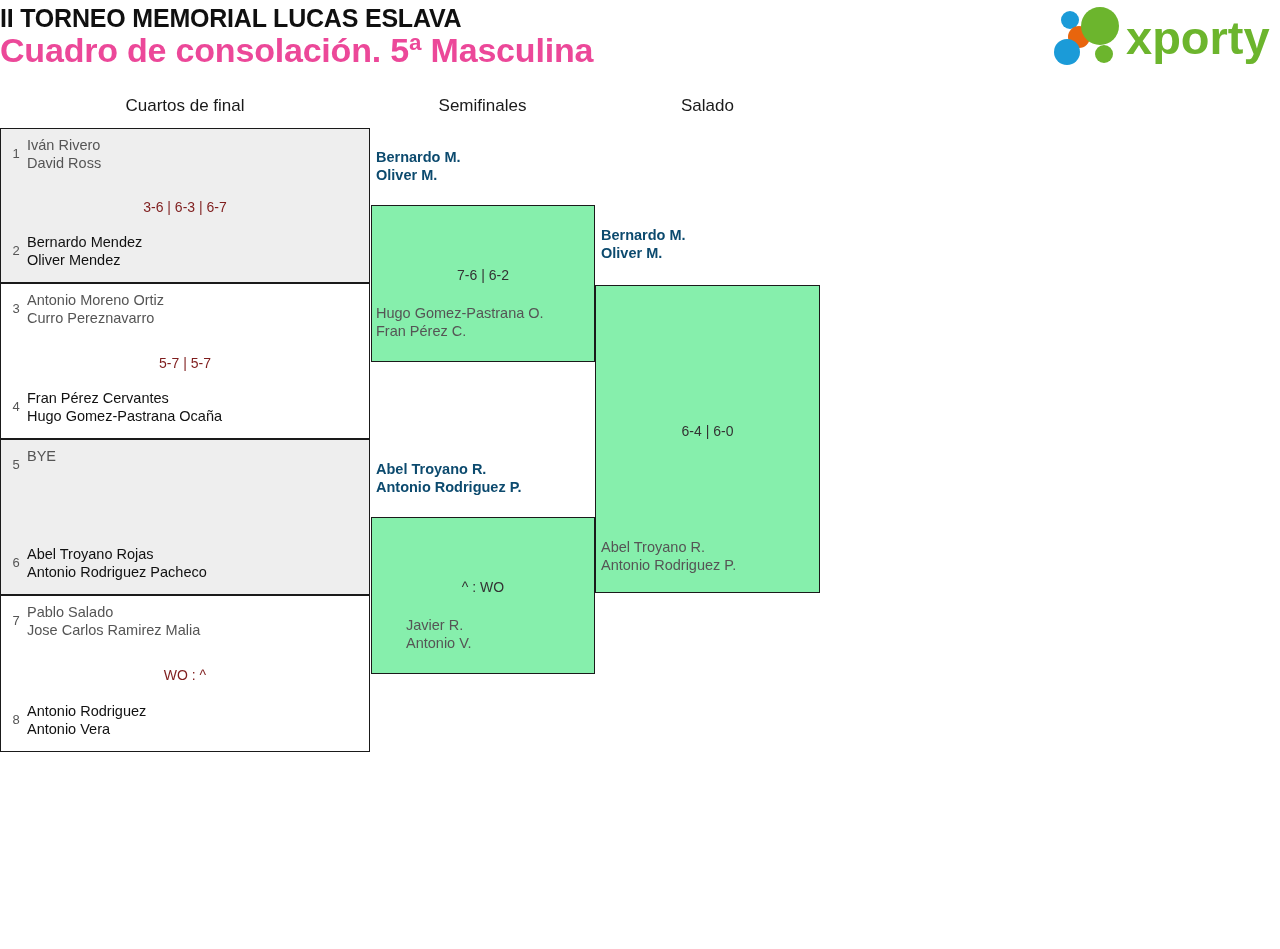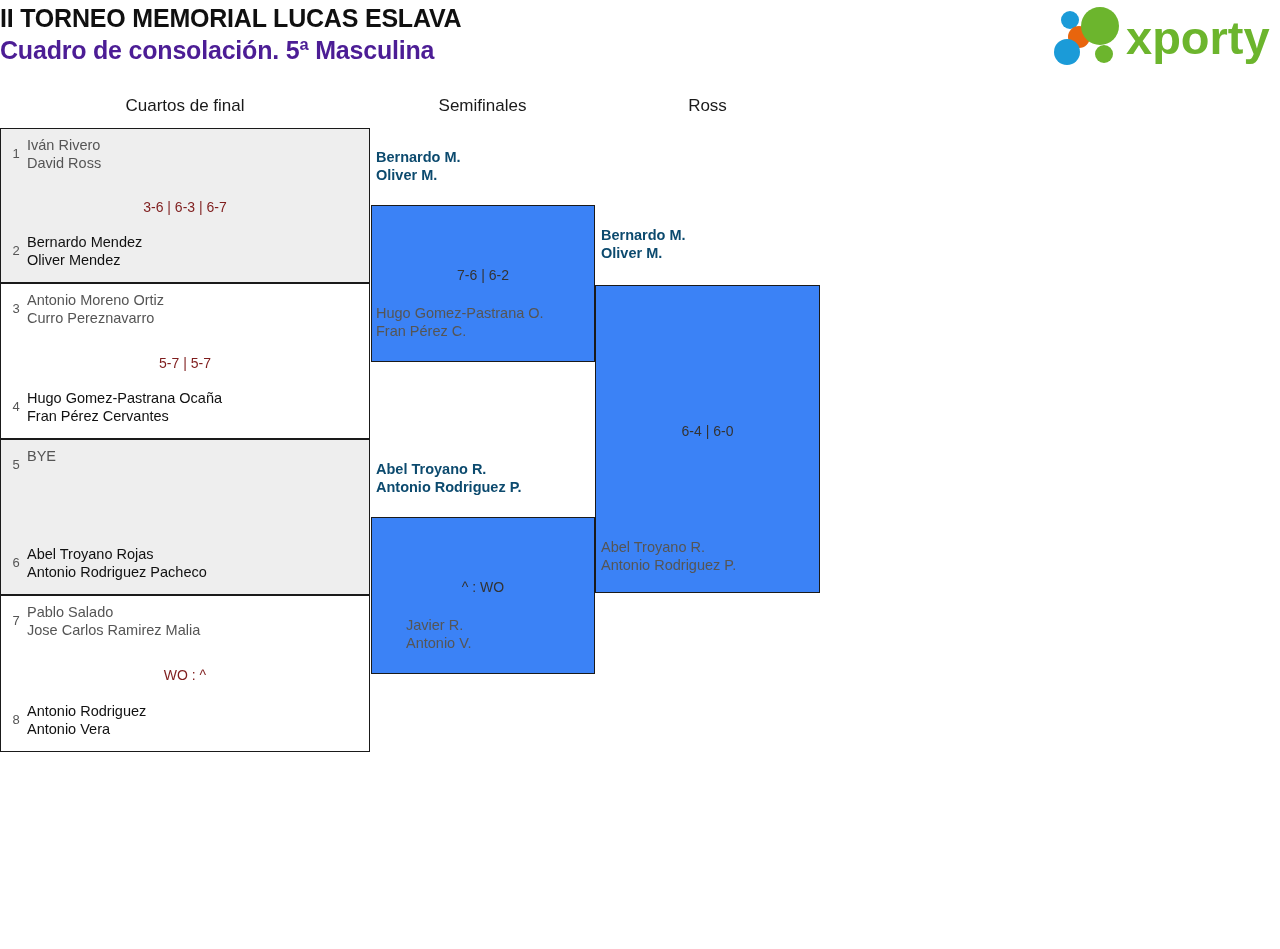--- a/index.html
+++ b/index.html
@@ -12,21 +12,21 @@
   }
   #page { position: relative; width: 1280px; height: 949px; overflow: hidden; }
 
   
   .title-block { position: absolute; left: 0; top: 2px; width: 900px; }
   .title-line1 {
     font-size: 25px; font-weight: bold; color: #101010;
     line-height: 32px; letter-spacing: -0.2px; white-space: nowrap;
   }
   .title-line2 {
-    font-size: 25px; font-weight: bold; color: #4c1d95;
+    font-size: 34px; font-weight: bold; color: #ec4899;
     line-height: 32px; letter-spacing: -0.2px; white-space: nowrap;
   }
 
   
   .logo { position: absolute; left: 1048px; top: 4px; width: 228px; height: 64px; }
   .logo svg { display: block; }
 
   
   .round-head {
     position: absolute; font-size: 17px; color: #1a1a1a;
@@ -62,21 +62,21 @@
   .team.winner .ln { color: #111111; font-weight: normal; }
   .score-qf {
     position: absolute; left: 0; width: 100%; text-align: center;
     font-size: 14px; color: #7f1d1d; line-height: 18px;
   }
 
   
   .scorebox {
     position: absolute;
     border: 1px solid #1a1a1a;
-    background: #3b82f6;
+    background: #86efac;
   }
   .scorebox .sc {
     position: absolute; left: 0; width: 100%; text-align: center;
     font-size: 14px; color: #333333; line-height: 18px;
   }
 
   
   .adv { position: absolute; }
   .adv .ln {
     font-size: 14.5px; line-height: 18px; color: #555555; white-space: nowrap;
@@ -101,21 +101,21 @@
         <circle cx="19" cy="48" r="13" fill="#1b9bd8"></circle>
         <circle cx="52" cy="22" r="19" fill="#6cb52d"></circle>
         <circle cx="56" cy="50" r="9" fill="#6cb52d"></circle>
       </g>
       <text x="78" y="50" font-family="Liberation Sans, sans-serif" font-size="47" font-weight="bold" fill="#6cb52d">xporty</text>
     </svg>
   </div>
 
   <div class="round-head" id="head-qf">Cuartos de final</div>
   <div class="round-head" id="head-sf">Semifinales</div>
-  <div class="round-head" id="head-f">Ross</div>
+  <div class="round-head" id="head-f">Salado</div>
 
   <div class="bracket">
 
     <div class="qf shaded" style="top:0px; height:155px;">
       <div class="slot top">
         <span class="seed">1</span>
         <span class="team">
           <div class="ln">Iván Rivero</div>
           <div class="ln">David Ross</div>
         </span>
@@ -135,22 +135,22 @@
         <span class="seed">3</span>
         <span class="team">
           <div class="ln">Antonio Moreno Ortiz</div>
           <div class="ln">Curro Pereznavarro</div>
         </span>
       </div>
       <div class="score-qf" style="top:70px;">5-7 | 5-7</div>
       <div class="slot bottom">
         <span class="seed">4</span>
         <span class="team winner">
+          <div class="ln">Fran Pérez Cervantes</div>
           <div class="ln">Hugo Gomez-Pastrana Ocaña</div>
-          <div class="ln">Fran Pérez Cervantes</div>
         </span>
       </div>
     </div>
 
     <div class="qf shaded" style="top:311px; height:156px;">
       <div class="slot top">
         <span class="seed">5</span>
         <span class="team">
           <div class="ln">BYE</div>
           <div class="ln"></div>

